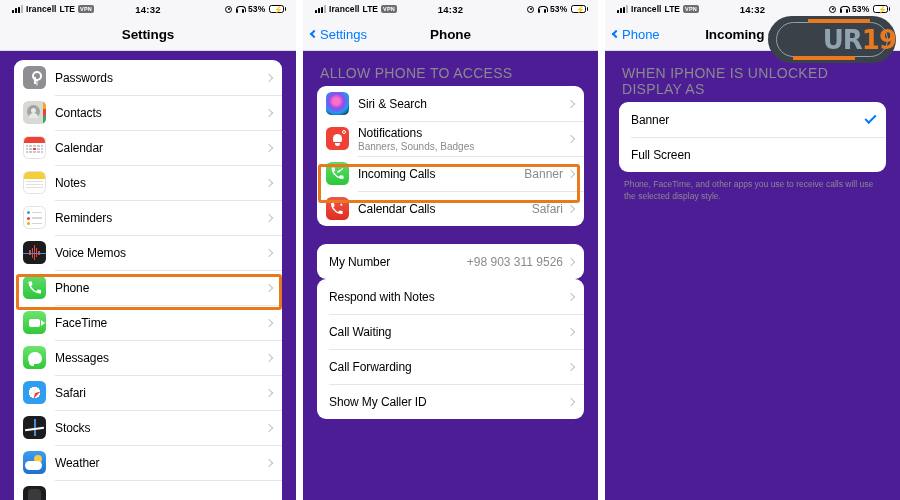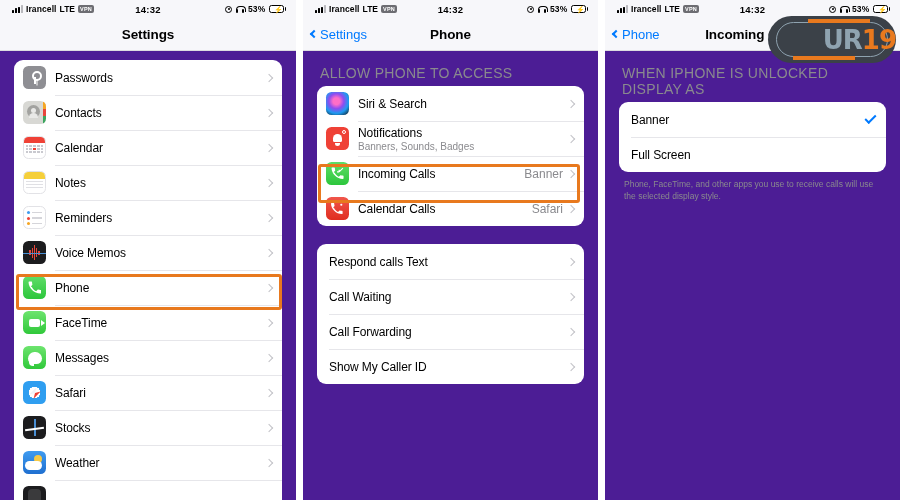--- a/index.html
+++ b/index.html
@@ -528,25 +528,32 @@
           <span class="row-textwrap">
               <span class="row-label">Calendar Calls</span>
             </span>
           <span class="row-value">Safari</span>
           <span class="chev"></span>
         </div>
       </div>
 
       <div style="height:18px"></div>
 
-
-
       <div class="card">
         <div class="row noicon">
-          <span class="row-label">Respond calls Text</span>
+          <span class="row-label">My Number</span>
+          <span class="row-value">+98 903 311 9526</span>
+          <span class="chev"></span>
+        </div>
+      </div>
+
+
+      <div class="card">
+        <div class="row noicon">
+          <span class="row-label">Respond with Notes</span>
           <span class="chev"></span>
         </div>
         <div class="row noicon">
           <span class="row-label">Call Waiting</span>
           <span class="chev"></span>
         </div>
         <div class="row noicon">
           <span class="row-label">Call Forwarding</span>
           <span class="chev"></span>
         </div>

